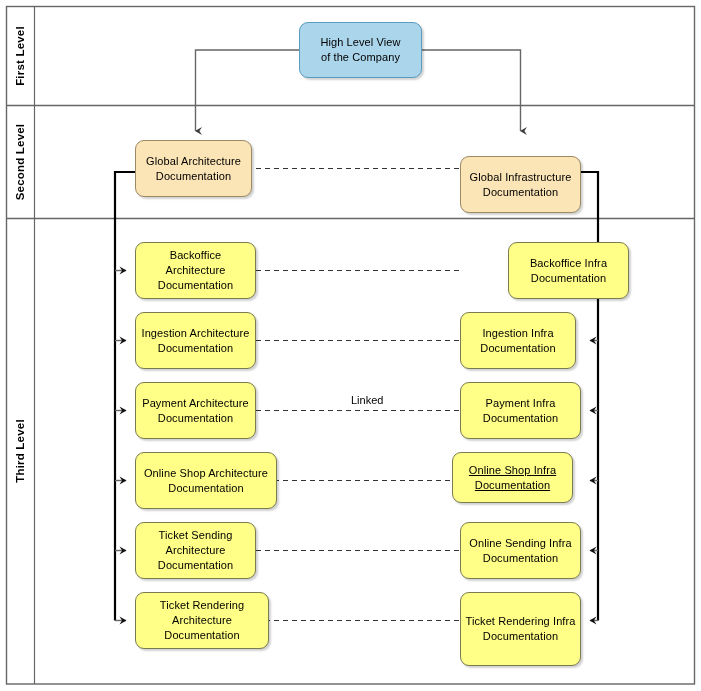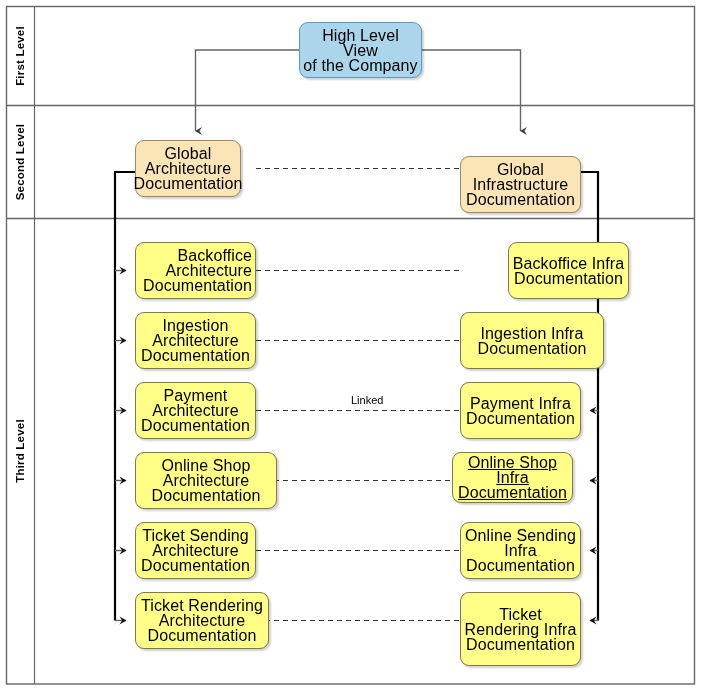--- a/index.html
+++ b/index.html
@@ -27,21 +27,21 @@
   .node {
     position: absolute;
     box-sizing: border-box;
     border: 1px solid #666666;
     border-radius: 9px;
     display: flex;
     align-items: center;
     justify-content: center;
     text-align: center;
     color: #000000;
-    font-size: 16px;
+    font-size: 11px;
     line-height: 15px;
     letter-spacing: 0.1px;
     box-shadow: 2px 2px 2px rgba(0,0,0,0.18);
     padding: 2px 3px;
   }
   .node-blue { background: #abd5ea; border-color: #5a9cbe; }
   .node-cream { background: #fbe5b6; border-color: #9b8a63; }
   .node-yellow { background: #ffff88; border-color: #7b7b50; }
   .lane-label {
     position: absolute;
@@ -145,35 +145,35 @@
     <span>Third Level</span>
   </div>
 
   <div class="node node-blue" style="left:299px; top:22px; width:123px; height:56px;">
     <div>
       <div>High Level View</div>
       <div>of the Company</div>
     </div>
   </div>
 
-  <div class="node node-cream" style="left:135px; top:140px; width:106px; height:57px;">
+  <div class="node node-cream" style="left:135px; top:140px; width:117px; height:57px;">
     <div>
       <div>Global Architecture</div>
       <div>Documentation</div>
     </div>
   </div>
 
   <div class="node node-cream" style="left:460px; top:156px; width:121px; height:57px;">
     <div>
       <div>Global Infrastructure</div>
       <div>Documentation</div>
     </div>
   </div>
 
-  <div class="node node-yellow" style="left:135px; top:242px; width:121px; height:57px;text-align:right;">
+  <div class="node node-yellow" style="left:135px; top:242px; width:121px; height:57px;">
     <span>Backoffice Architecture Documentation</span>
   </div>
   <div class="node node-yellow" style="left:135px; top:312px; width:121px; height:57px;">
     <span>Ingestion Architecture Documentation</span>
   </div>
   <div class="node node-yellow" style="left:135px; top:382px; width:121px; height:57px;">
     <span>Payment Architecture Documentation</span>
   </div>
   <div class="node node-yellow" style="left:135px; top:452px; width:142px; height:57px;">
     <span>Online Shop Architecture Documentation</span>
@@ -181,21 +181,21 @@
   <div class="node node-yellow" style="left:135px; top:522px; width:121px; height:57px;">
     <span>Ticket Sending Architecture Documentation</span>
   </div>
   <div class="node node-yellow" style="left:135px; top:592px; width:134px; height:57px;justify-content:flex-end;">
     <span>Ticket Rendering Architecture Documentation</span>
   </div>
 
   <div class="node node-yellow" style="left:460px; top:242px; width:121px; height:57px;margin-left:48px;">
     <span>Backoffice Infra Documentation</span>
   </div>
-  <div class="node node-yellow" style="left:460px; top:312px; width:144px; height:57px;">
+  <div class="node node-yellow" style="left:460px; top:312px; width:116px; height:57px;">
     <span>Ingestion Infra Documentation</span>
   </div>
   <div class="node node-yellow" style="left:460px; top:382px; width:121px; height:57px;">
     <span>Payment Infra Documentation</span>
   </div>
   <div class="node node-yellow" style="left:452px; top:452px; width:121px; height:51px;text-decoration:underline;">
     <span>Online Shop Infra Documentation</span>
   </div>
   <div class="node node-yellow" style="left:460px; top:522px; width:121px; height:57px;">
     <span>Online Sending Infra Documentation</span>

